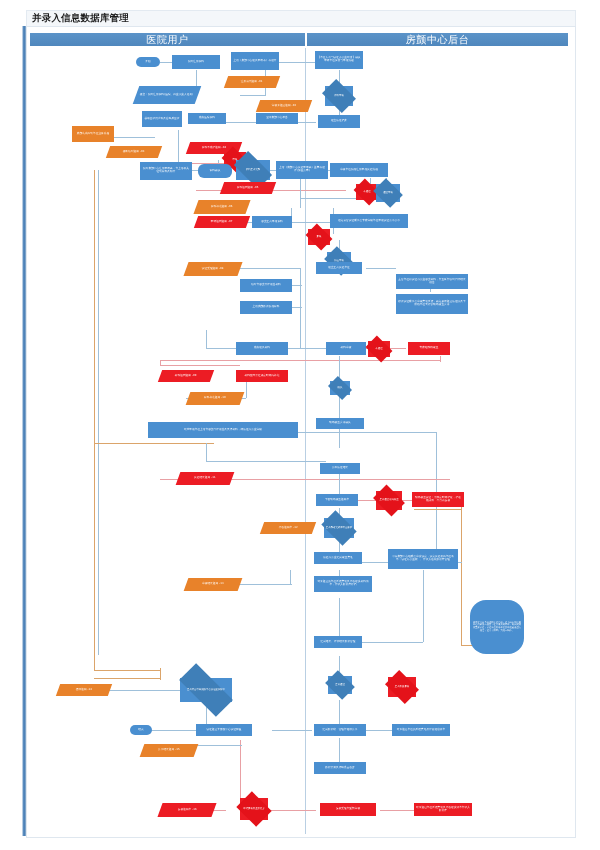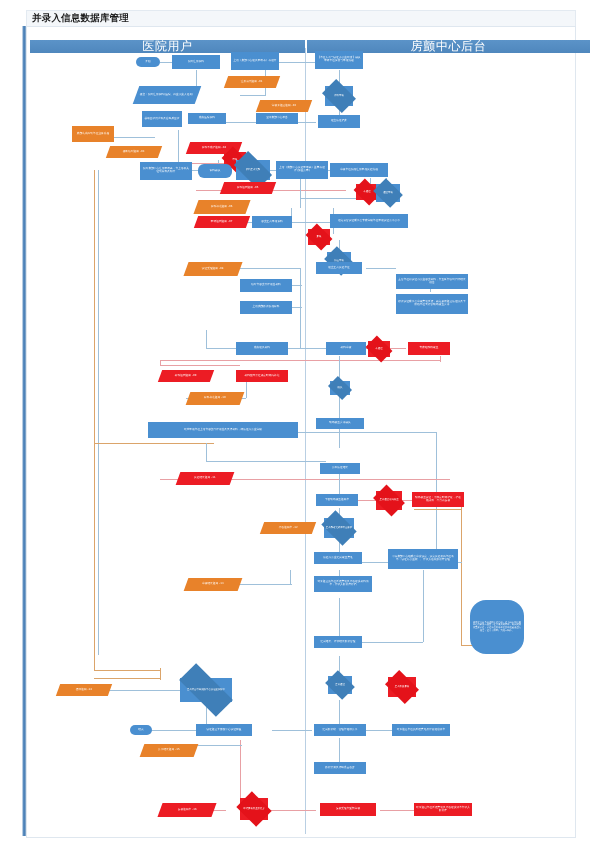--- a/index.html
+++ b/index.html
@@ -12,26 +12,26 @@
   .spine{position:absolute;left:22px;top:26px;width:4px;height:810px;
          background:linear-gradient(90deg,#eaf0f6,#5b8dbf 35%,#4a7fb5 70%,#9fbcd8);}
   .frame{position:absolute;left:26px;top:26px;width:548px;height:810px;
          border:1px solid #dfe7ef;background:#fff;}
   .titlebar{position:absolute;left:26px;top:10px;width:548px;height:18px;
             background:#f4f7fa;border:1px solid #e3eaf1;border-bottom:none;}
   .title{position:absolute;left:32px;top:12px;font-size:9.5px;font-weight:bold;
          color:#1b1b1b;letter-spacing:.2px;white-space:nowrap;}
 
   
-  .lane{position:absolute;top:40px;height:13px;
+  .lane{position:absolute;top:33px;height:13px;
         background:linear-gradient(180deg,#5b93c8,#4f87bd);
-        color:#fff;font-size:12px;display:flex;align-items:center;
+        color:#fff;font-size:10px;display:flex;align-items:center;
         justify-content:center;letter-spacing:.6px;}
   .lane.a{left:30px;width:275px;}
-  .lane.b{left:307px;width:283px;}
+  .lane.b{left:307px;width:261px;}
   .lane-div{position:absolute;left:305px;top:48px;width:1px;height:786px;
             background:#b9cfe3;}
 
   
   .n{position:absolute;box-sizing:border-box;display:flex;align-items:center;
      justify-content:center;text-align:center;color:#fff;line-height:1.15;
      font-size:2.6px;letter-spacing:.1px;padding:1px 2px;overflow:hidden;}
   .blue{background:#4a8fd0;}
   .orange{background:#e8822a;}
   .red{background:#ec1c24;}

